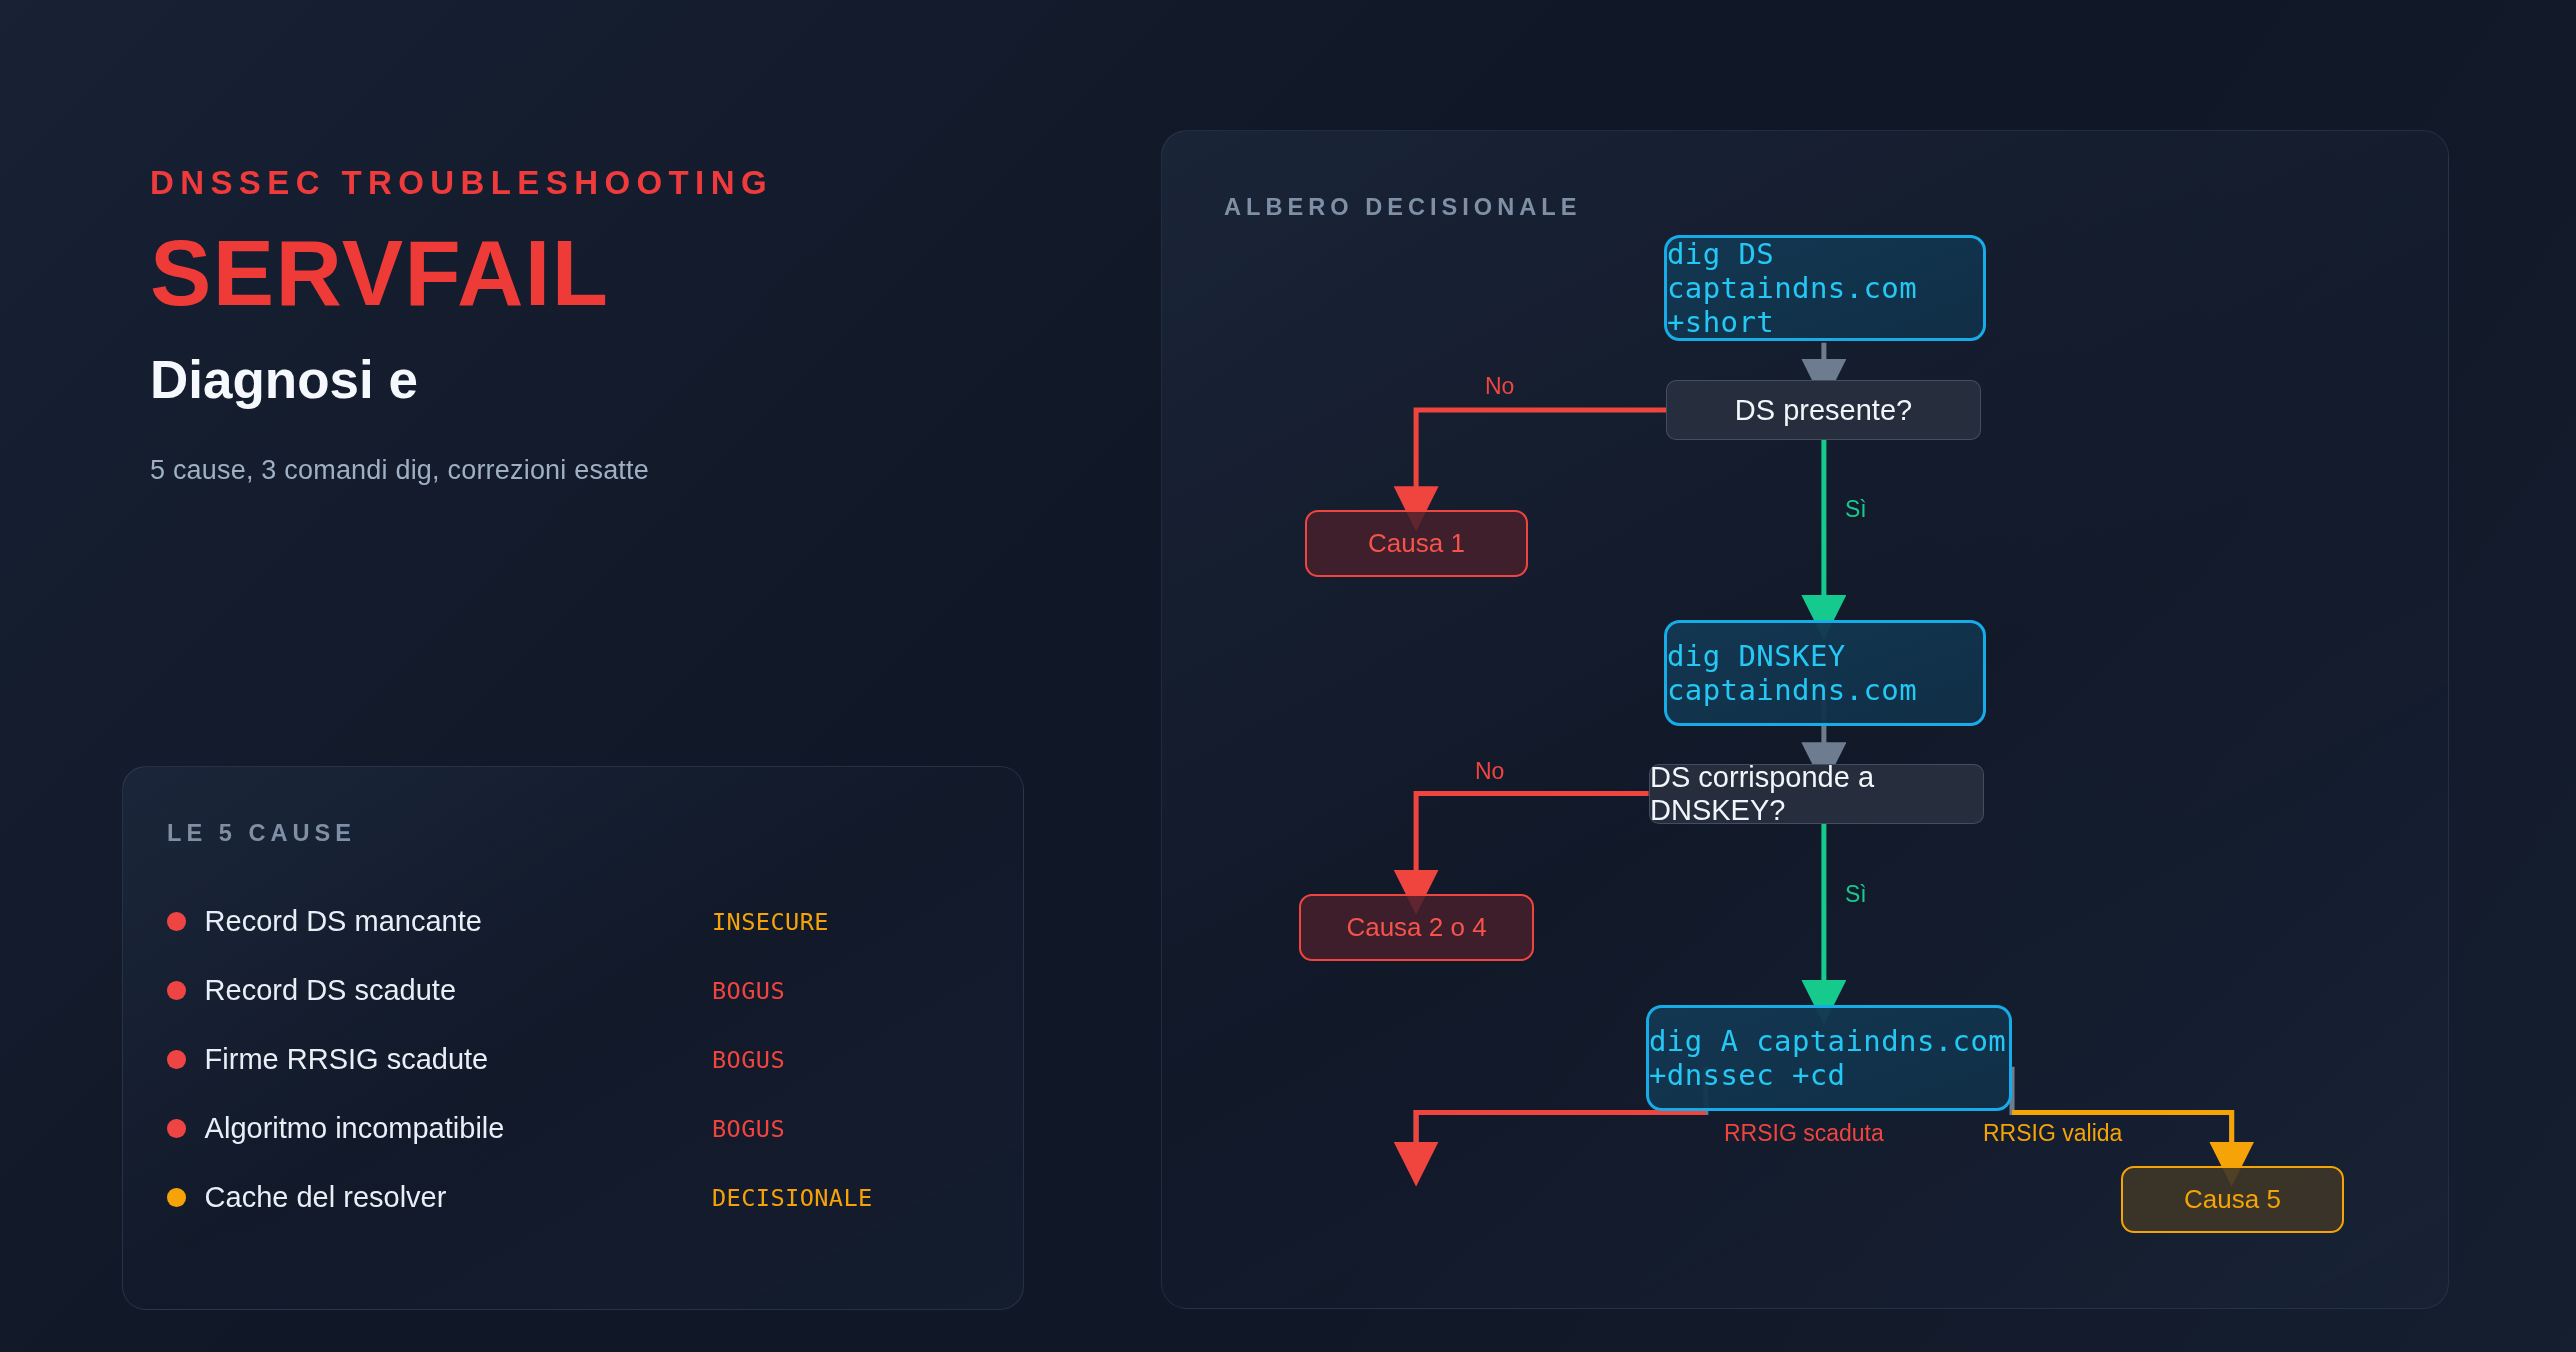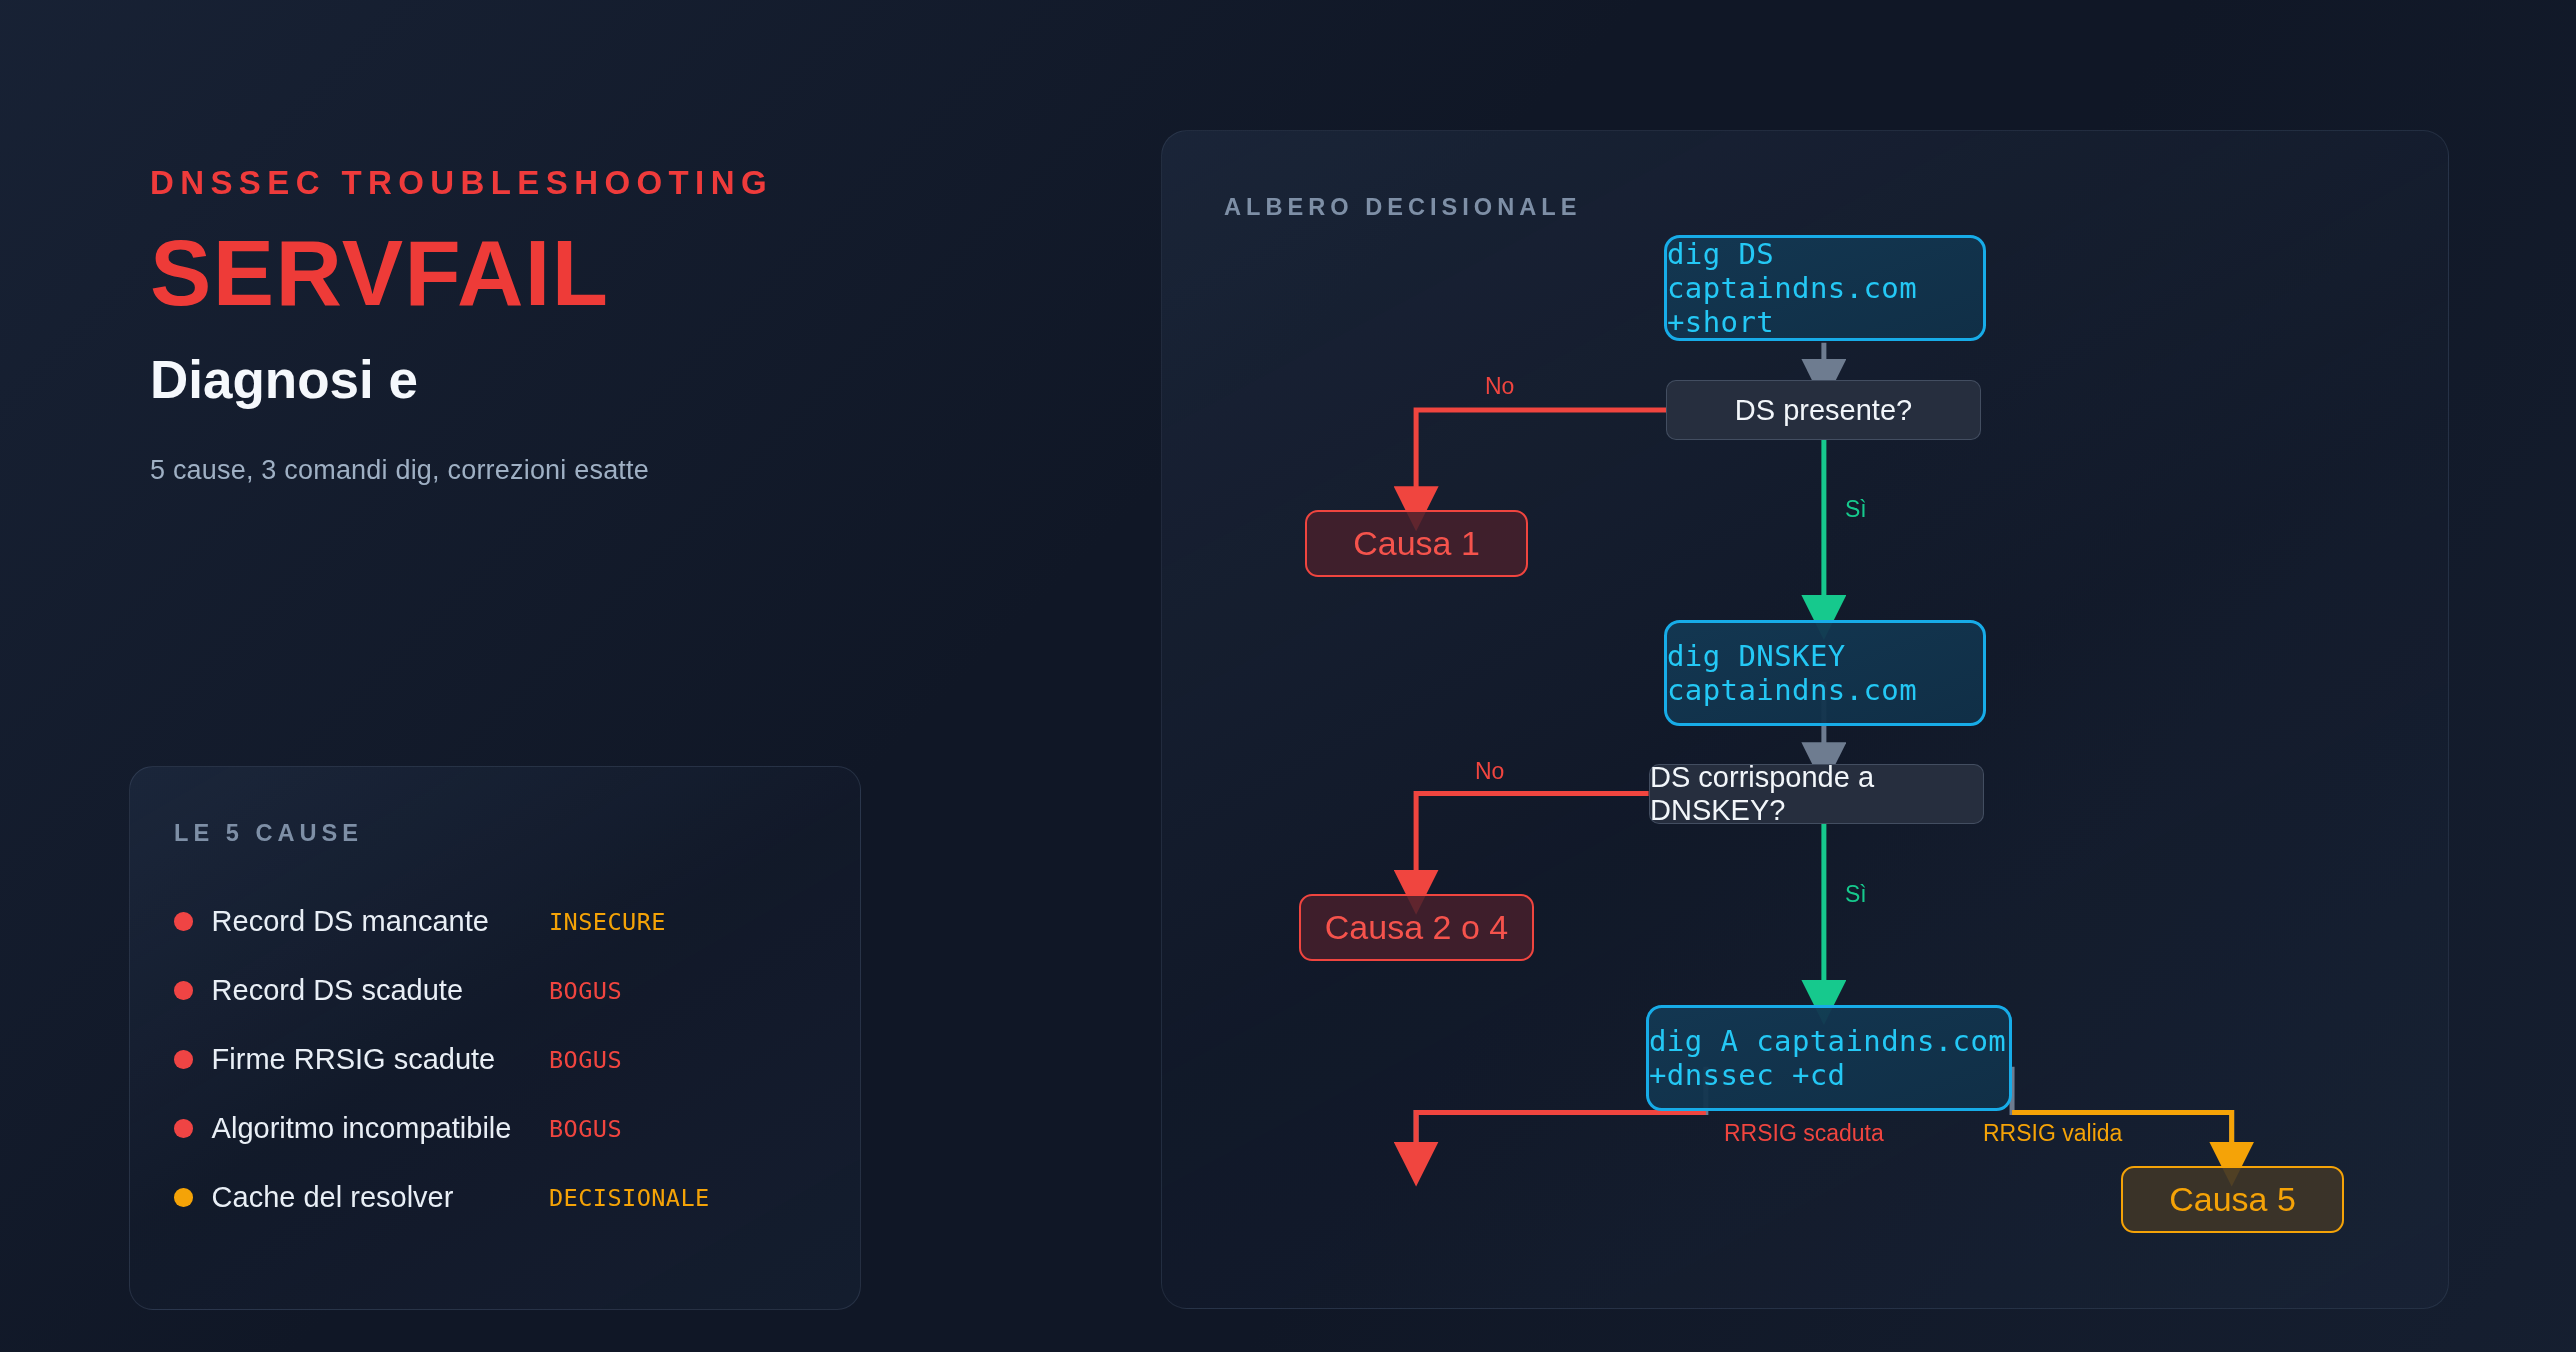--- a/index.html
+++ b/index.html
@@ -33,22 +33,22 @@
     font-size:53px; font-weight:bold; line-height:1.22;
     color:#F5F8FC;
   }
   .headline .accent { color:#0FA968; display:block; margin-top:4.3px; }
   .subtext {
     margin-top:42px;
     font-size:27px; color:#9FB0C4; letter-spacing:0.2px;
   }
   
   #cause-card {
-    position:absolute; left:129px; top:766px;
-    width:732px; height:544px;
+    position:absolute; left:122px; top:766px;
+    width:902px; height:544px;
     border-radius:24px;
     border:0.7px solid rgba(140,160,190,0.16);
     background:
       linear-gradient(150deg, rgba(40,56,82,0.38) 0%, rgba(22,31,49,0.30) 48%, rgba(30,44,66,0.32) 100%);
   }
   .card-label {
     position:absolute; left:44px; top:53px;
     font-size:23.6px; font-weight:bold; letter-spacing:5px;
     color:#7E8FA6;
   }
@@ -90,21 +90,21 @@
     font-size:29px; color:#24C8F5; letter-spacing:0.4px;
   }
   .question {
     border:1.4px solid rgba(150,170,198,0.26); border-radius:10px;
     background:#262E3E;
     font-size:29px; color:#F2F6FA;
   }
   .outcome {
     border:2.9px solid #F0453F; border-radius:13px;
     background:rgba(70,32,44,0.85);
-    font-size:34px; color:#F5534C;
+    font-size:26px; color:#F5534C;
   }
   .outcome.warn { border-color:#F5A307; background:rgba(62,53,40,0.9); color:#F5A307; }
   .edge-label { position:absolute; font-size:23px; }
   .edge-label.no { color:#F0453F; }
   .edge-label.yes { color:#16C98D; }
   .edge-label.warn { color:#F5A307; }
   .edge-label.red { color:#F0453F; }
   svg.links { position:absolute; left:0; top:0; width:1288px; height:1179px; overflow:visible; }
 </style>
 </head>

